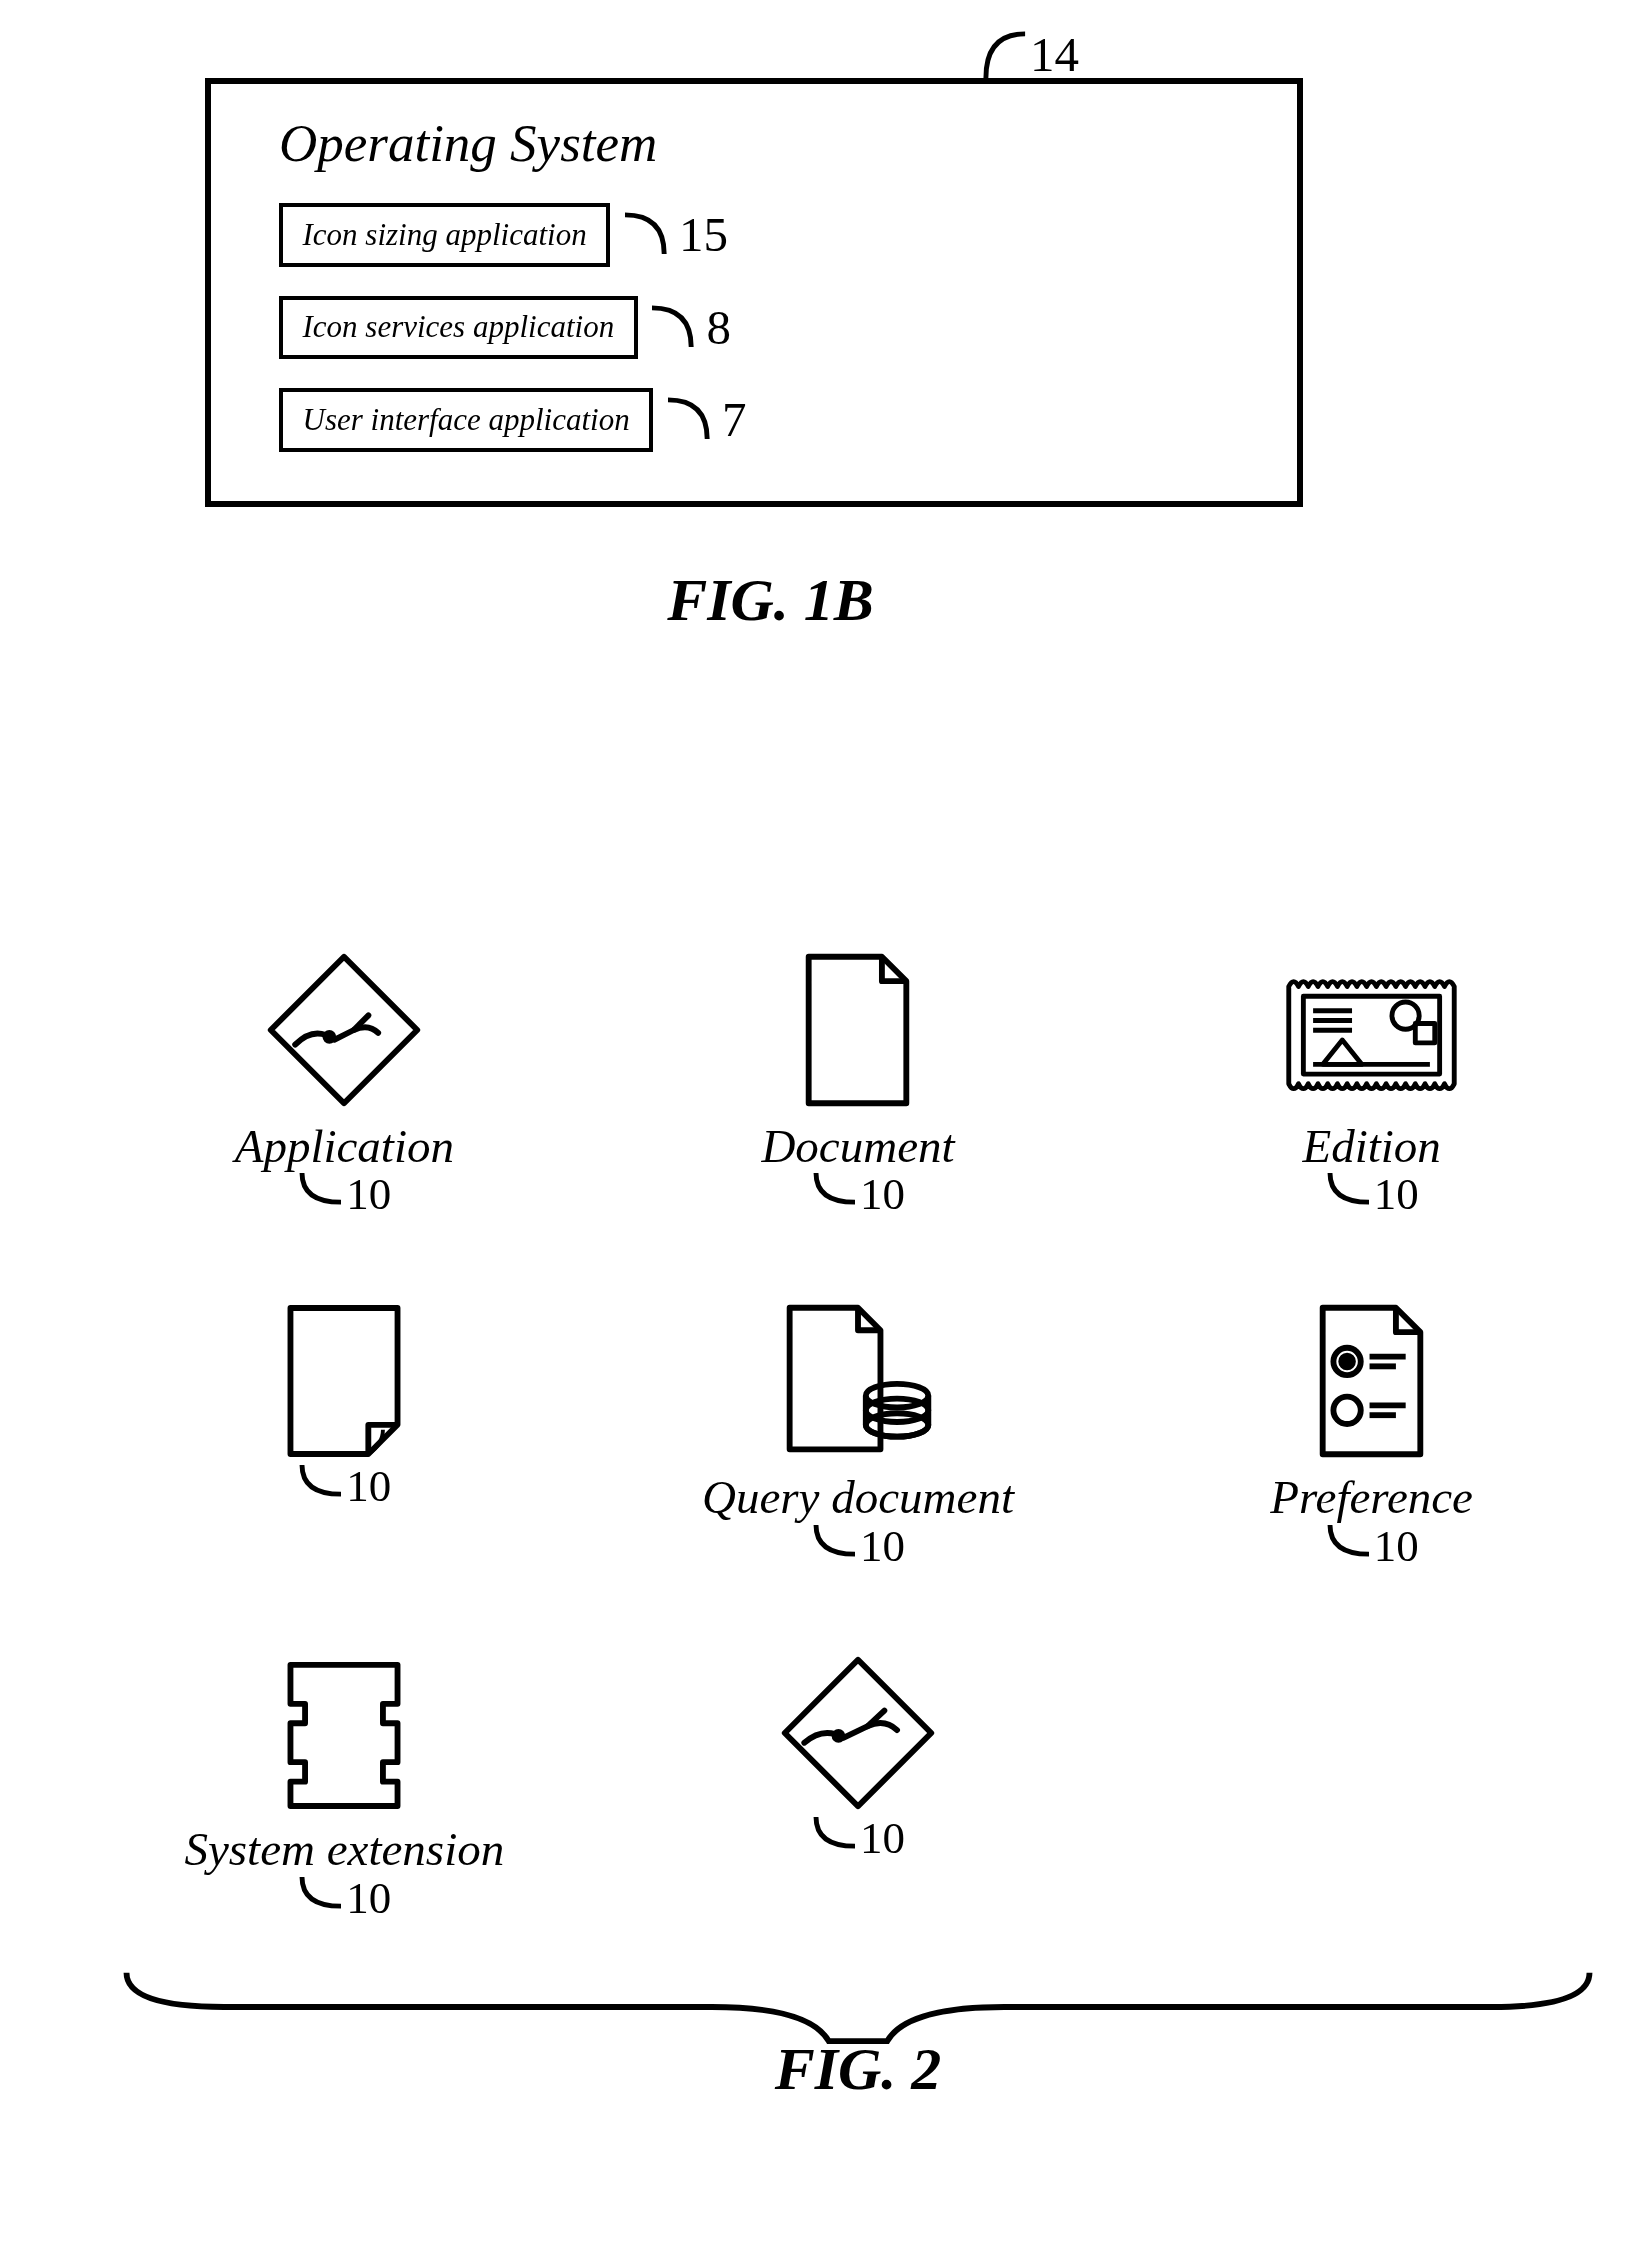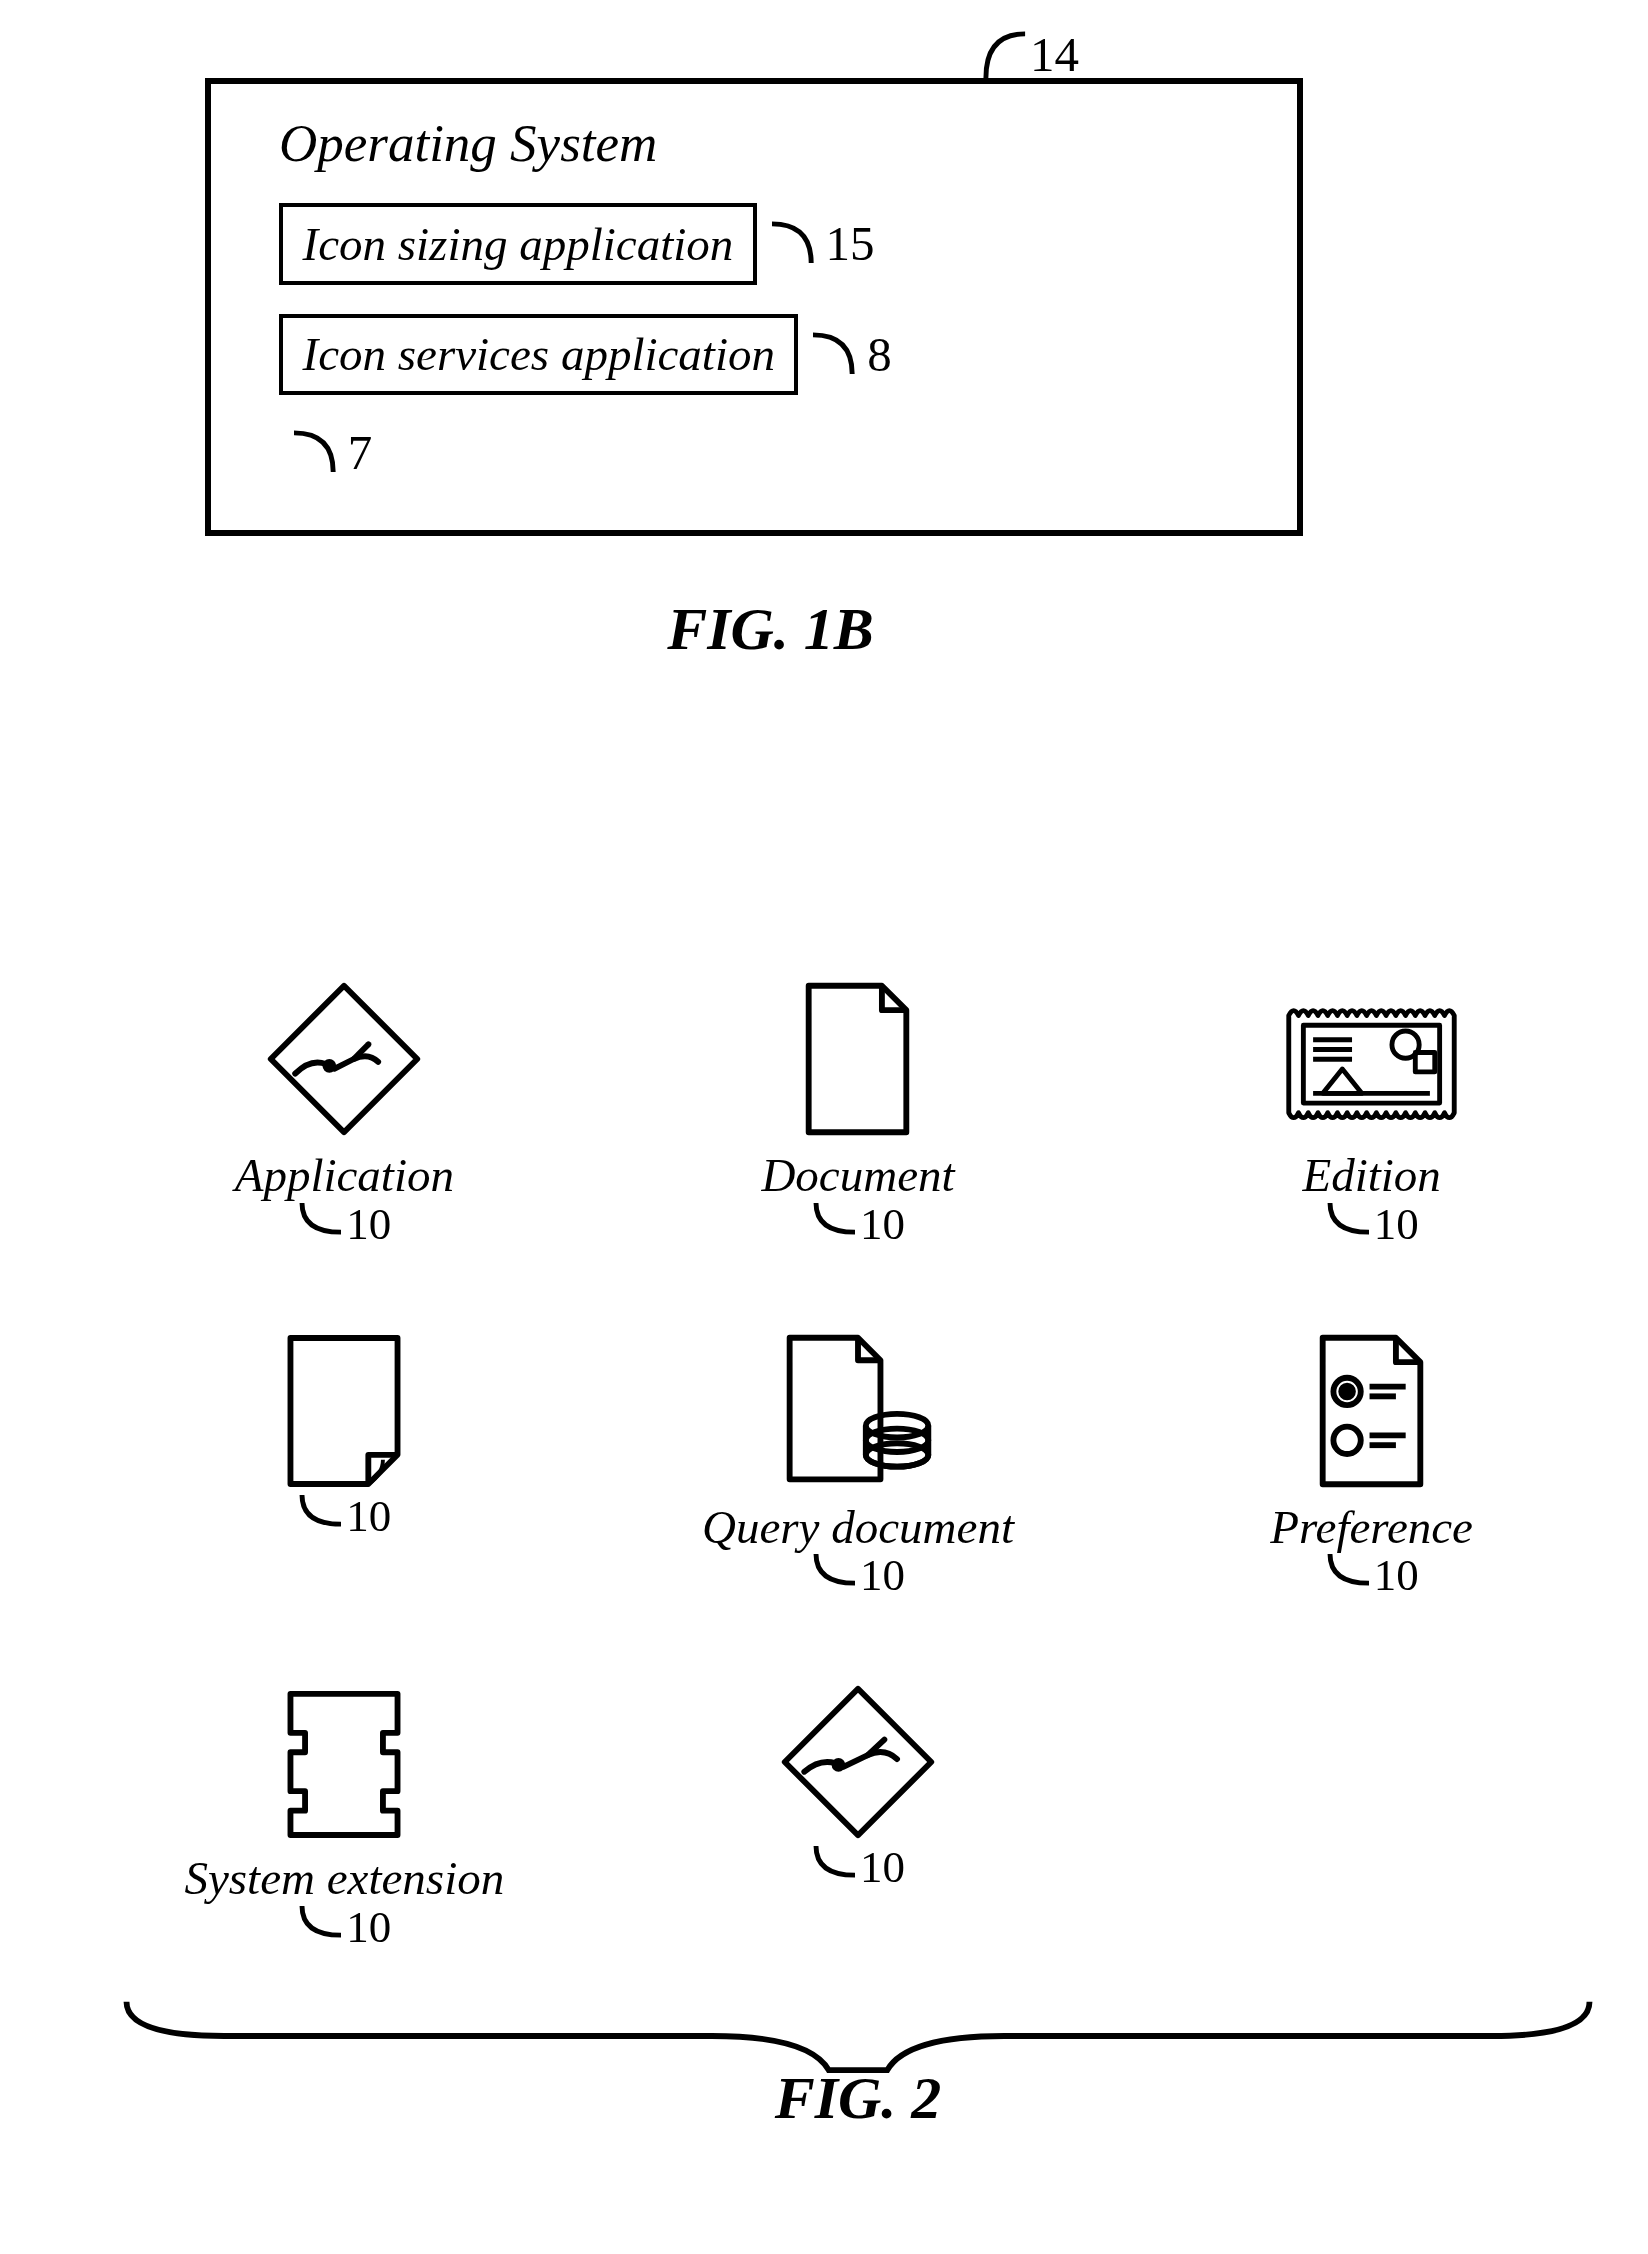--- a/index.html
+++ b/index.html
@@ -18,21 +18,21 @@
   .os-box {
     border: 6.8px solid #000;
     padding: 29px 39px 49px 68px;
     position: relative;
   }
   .os-title { font-size: 53px; margin-bottom: 30px; }
   .app-row { display: flex; align-items: center; margin-top: 29px; }
   .app-box {
     border: 4.9px solid #000;
     padding: 9.8px 19.5px;
-    font-size: 47px;
+    font-size: 31px;
     white-space: nowrap;
   }
   .callout {
     display: flex;
     align-items: center;
     font-style: normal;
     font-size: 49px;
     margin-left: 9.8px;
   }
   .callout svg { display: block; }
@@ -118,20 +118,21 @@
         <div class="app-box">Icon services application</div>
         <div class="callout">
           <svg width="59" height="49" viewBox="0 0 60 50">
             <path d="M5,5 Q45,5 45,45" fill="none" stroke="#000" stroke-width="5"></path>
           </svg>
           <span>8</span>
         </div>
       </div>
 
       <div class="app-row">
+        <div class="app-box">User interface application</div>
         <div class="callout">
           <svg width="59" height="49" viewBox="0 0 60 50">
             <path d="M5,5 Q45,5 45,45" fill="none" stroke="#000" stroke-width="5"></path>
           </svg>
           <span>7</span>
         </div>
       </div>
 
     </div>
   </div>

